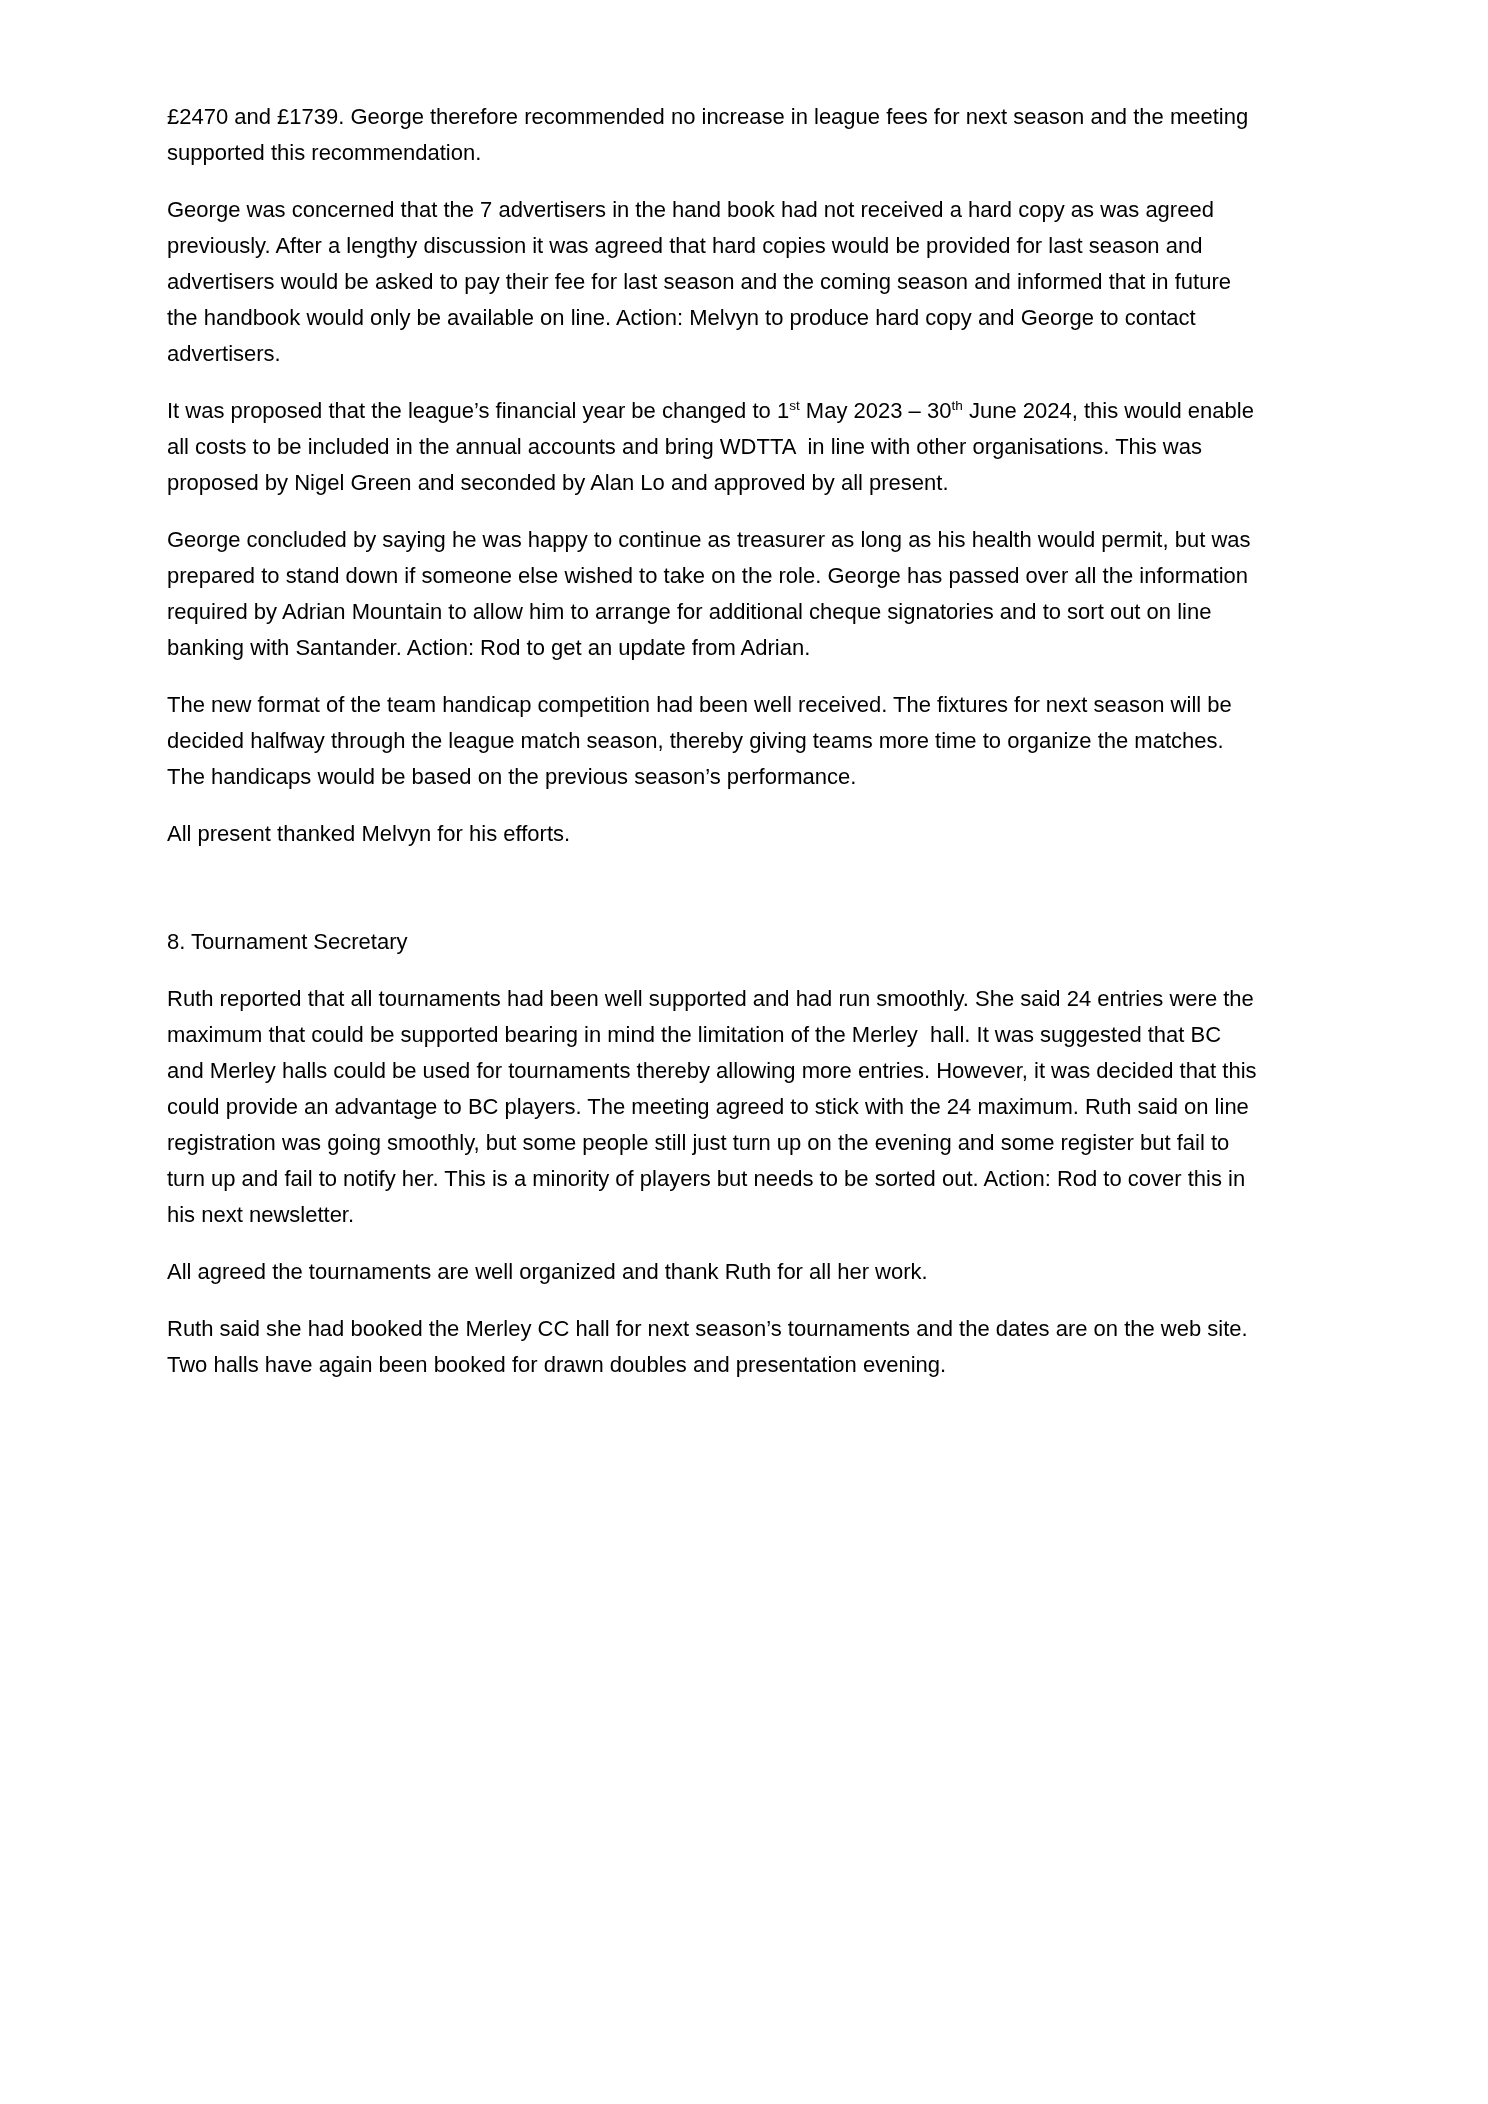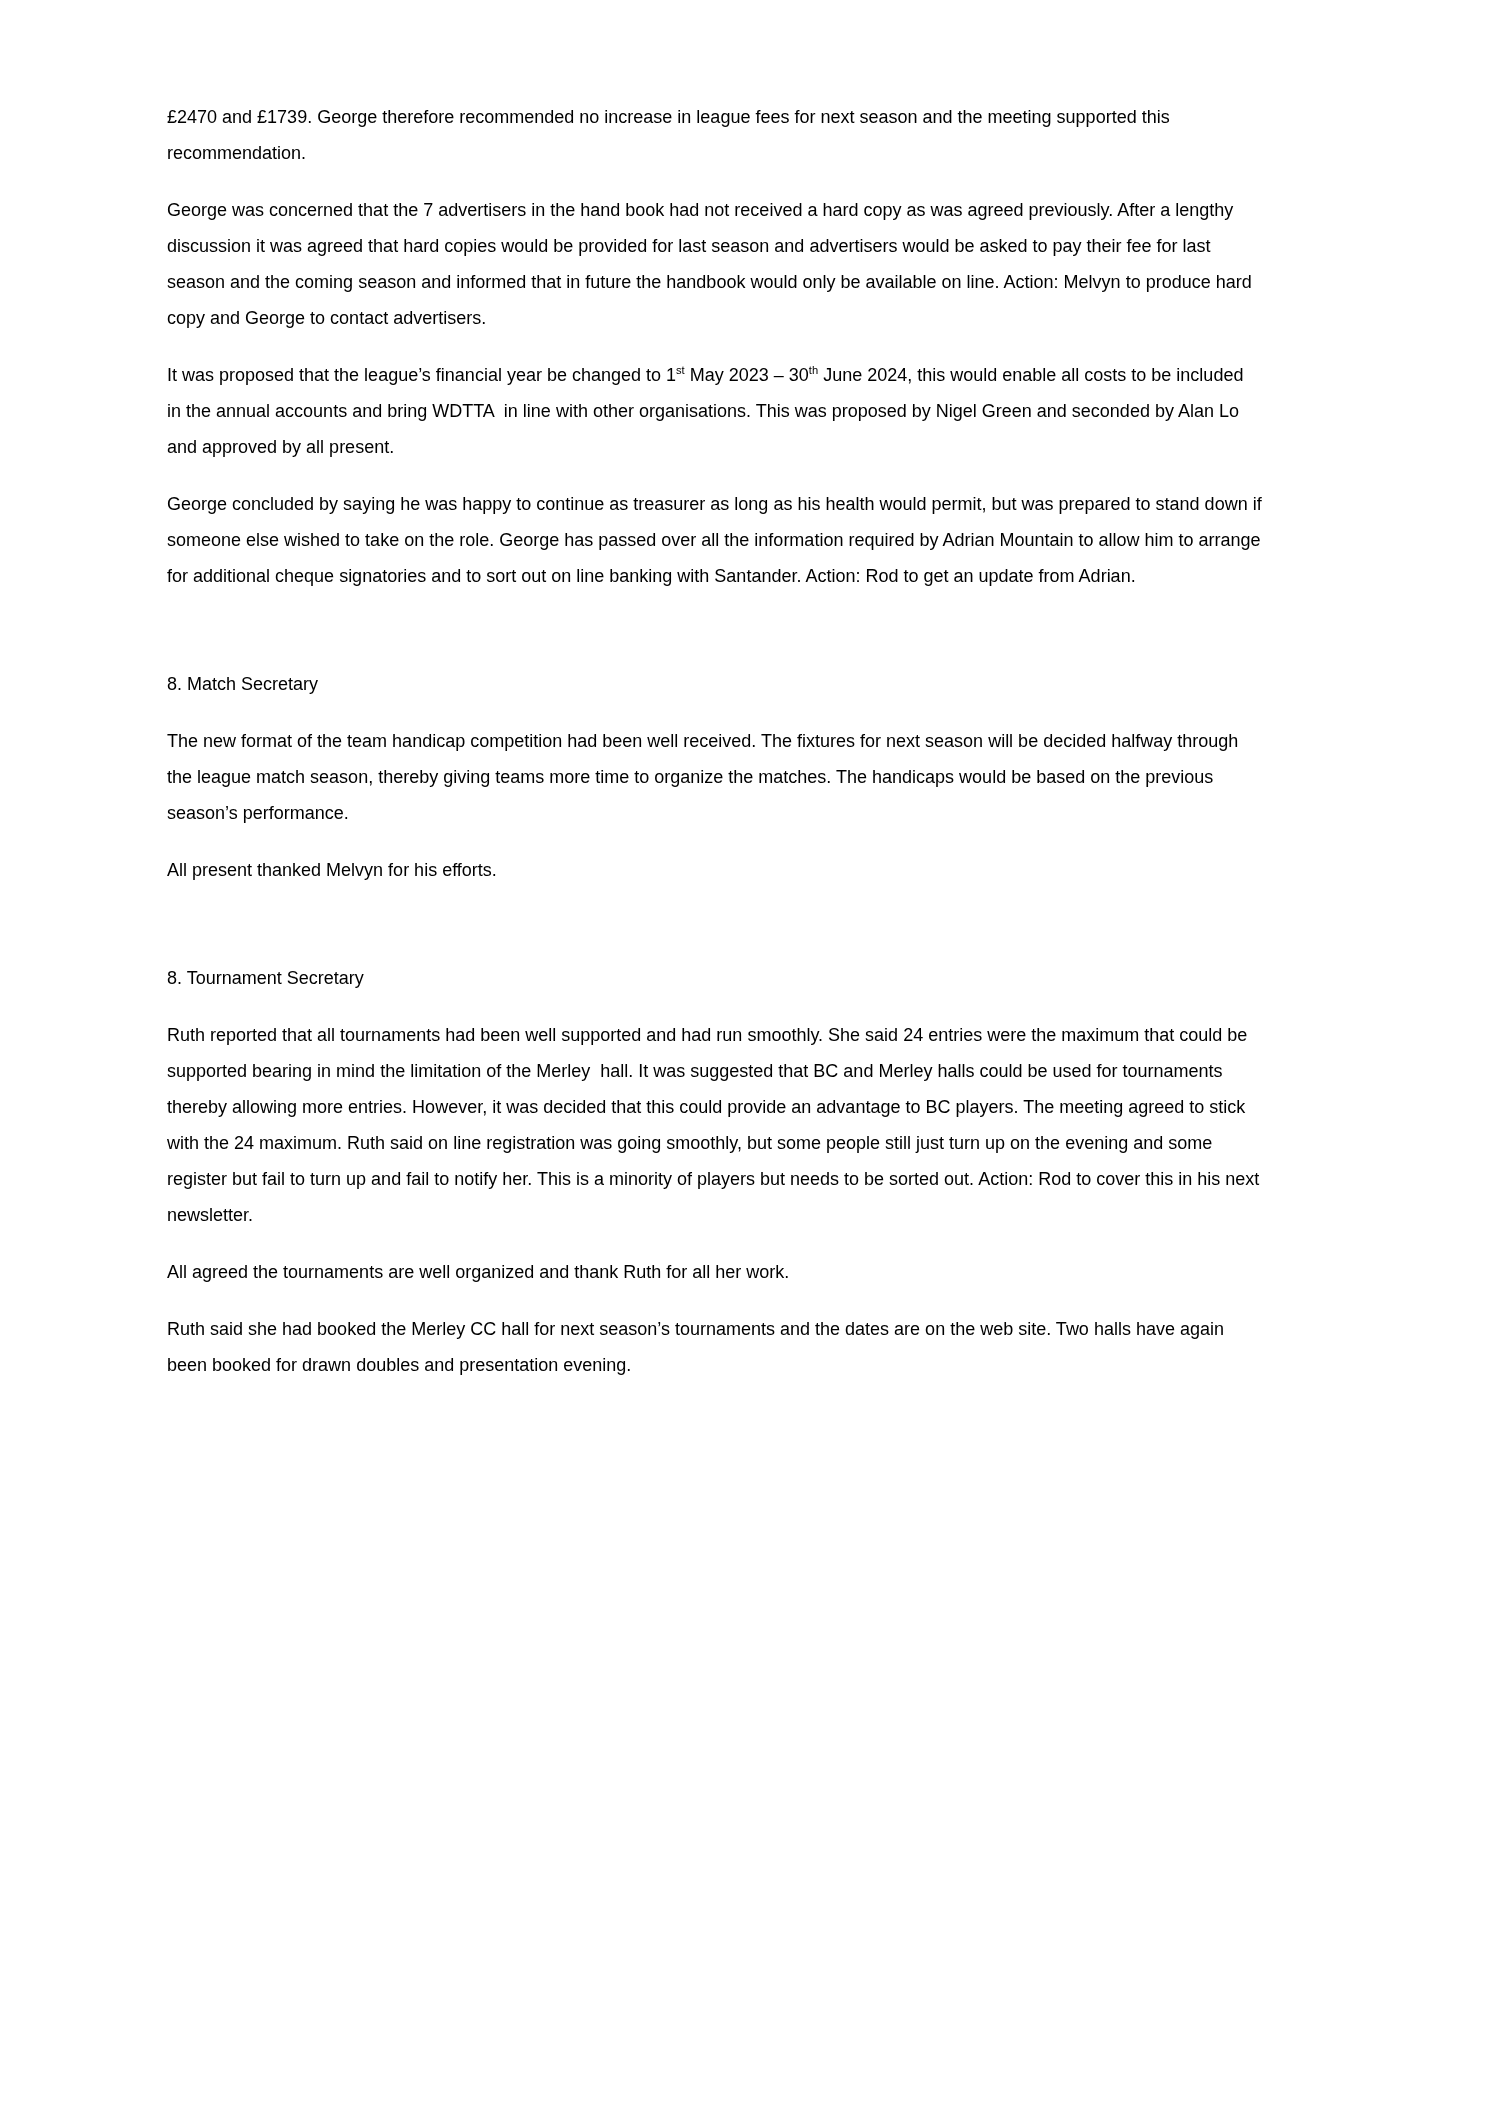--- a/index.html
+++ b/index.html
@@ -13,21 +13,21 @@
     overflow: hidden;
   }
   .page {
     box-sizing: border-box;
     width: 1488px;
     min-height: 2104px;
     padding: 99px 222px 60px 167px;
     background: #ffffff;
   }
   .para, .heading {
-    font-size: 18px;
+    font-size: 22px;
     line-height: 36px;
     margin: 0 4px 21px 0;
     white-space: pre-wrap;
     font-weight: normal;
   }
   .heading {
     font-weight: bold;
     margin-top: 72px;
   }
   .para sup, .heading sup {
@@ -38,20 +38,19 @@
   .bold-run { font-weight: normal; }
 </style>
 </head>
 <body>
 
 <div class="page">
   <p class="para"><span>£2470 and £1739. George therefore recommended no increase in league fees for next season and the meeting supported this recommendation.</span></p>
   <p class="para"><span>George was concerned that the 7 advertisers in the hand book had not received a hard copy as was agreed previously. After a lengthy discussion it was agreed that hard copies would be provided for last season and advertisers would be asked to pay their fee for last season and the coming season and informed that in future the handbook would only be available on line. </span><span class="bold-run">Action:</span><span> Melvyn to produce hard copy and George to contact advertisers.</span></p>
   <p class="para"><span>It was proposed that the league’s financial year be changed to 1</span><sup>st</sup><span> May 2023 – 30</span><sup>th</sup><span> June 2024, this would enable all costs to be included in the annual accounts and bring WDTTA  in line with other organisations. This was proposed by Nigel Green and seconded by Alan Lo and approved by all present.</span></p>
   <p class="para"><span>George concluded by saying he was happy to continue as treasurer as long as his health would permit, but was prepared to stand down if someone else wished to take on the role. George has passed over all the information required by Adrian Mountain to allow him to arrange for additional cheque signatories and to sort out on line banking with Santander. </span><span class="bold-run">Action</span><span>: Rod to get an update from Adrian.</span></p>
-  <h2 class="heading"><span class="bold-run">8. Match Secretary</span></h2>
   <p class="para"><span>The new format of the team handicap competition had been well received. The fixtures for next season will be decided halfway through the league match season, thereby giving teams more time to organize the matches. The handicaps would be based on the previous season’s performance.</span></p>
   <p class="para"><span>All present thanked Melvyn for his efforts.</span></p>
   <h2 class="heading"><span class="bold-run">8. Tournament Secretary</span></h2>
   <p class="para"><span>Ruth reported that all tournaments had been well supported and had run smoothly. She said 24 entries were the maximum that could be supported bearing in mind the limitation of the Merley  hall. It was suggested that BC and Merley halls could be used for tournaments thereby allowing more entries. However, it was decided that this could provide an advantage to BC players. The meeting agreed to stick with the 24 maximum. Ruth said on line registration was going smoothly, but some people still just turn up on the evening and some register but fail to turn up and fail to notify her. This is a minority of players but needs to be sorted out. </span><span class="bold-run">Action:</span><span> Rod to cover this in his next newsletter.</span></p>
   <p class="para"><span>All agreed the tournaments are well organized and thank Ruth for all her work.</span></p>
   <p class="para"><span>Ruth said she had booked the Merley CC hall for next season’s tournaments and the dates are on the web site. Two halls have again been booked for drawn doubles and presentation evening.</span></p>
 </div>
 
 </body></html>

